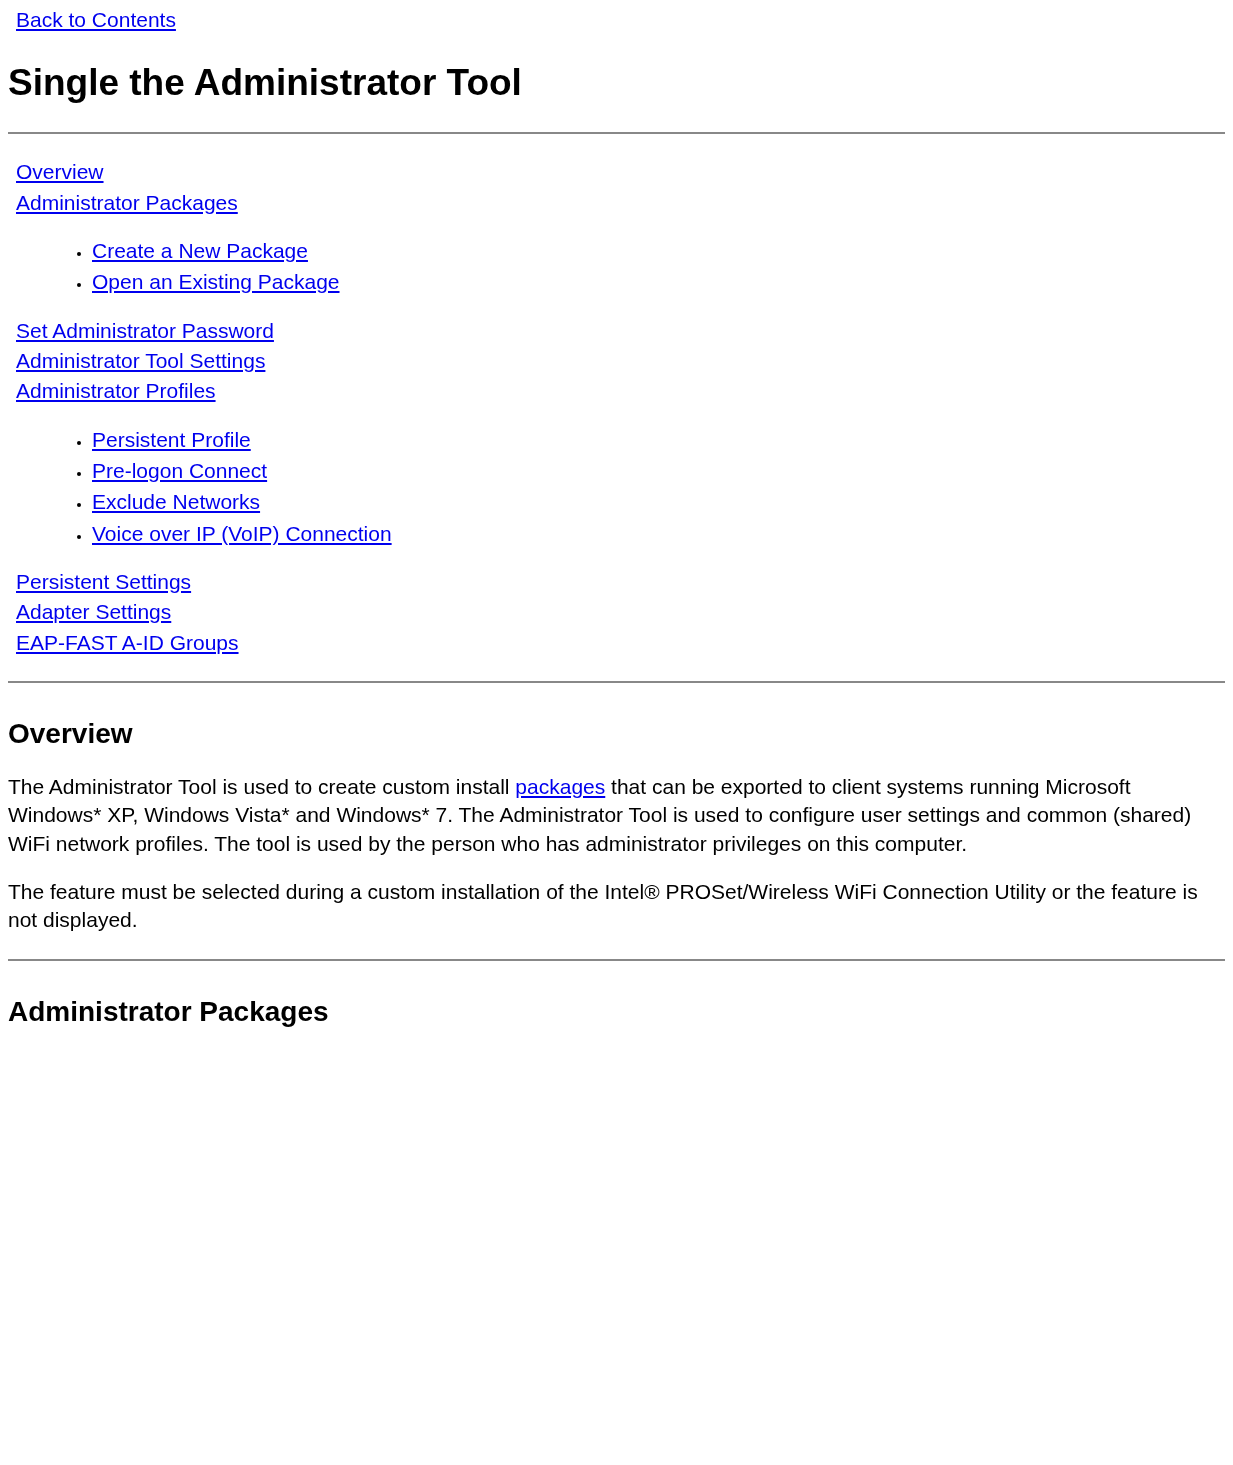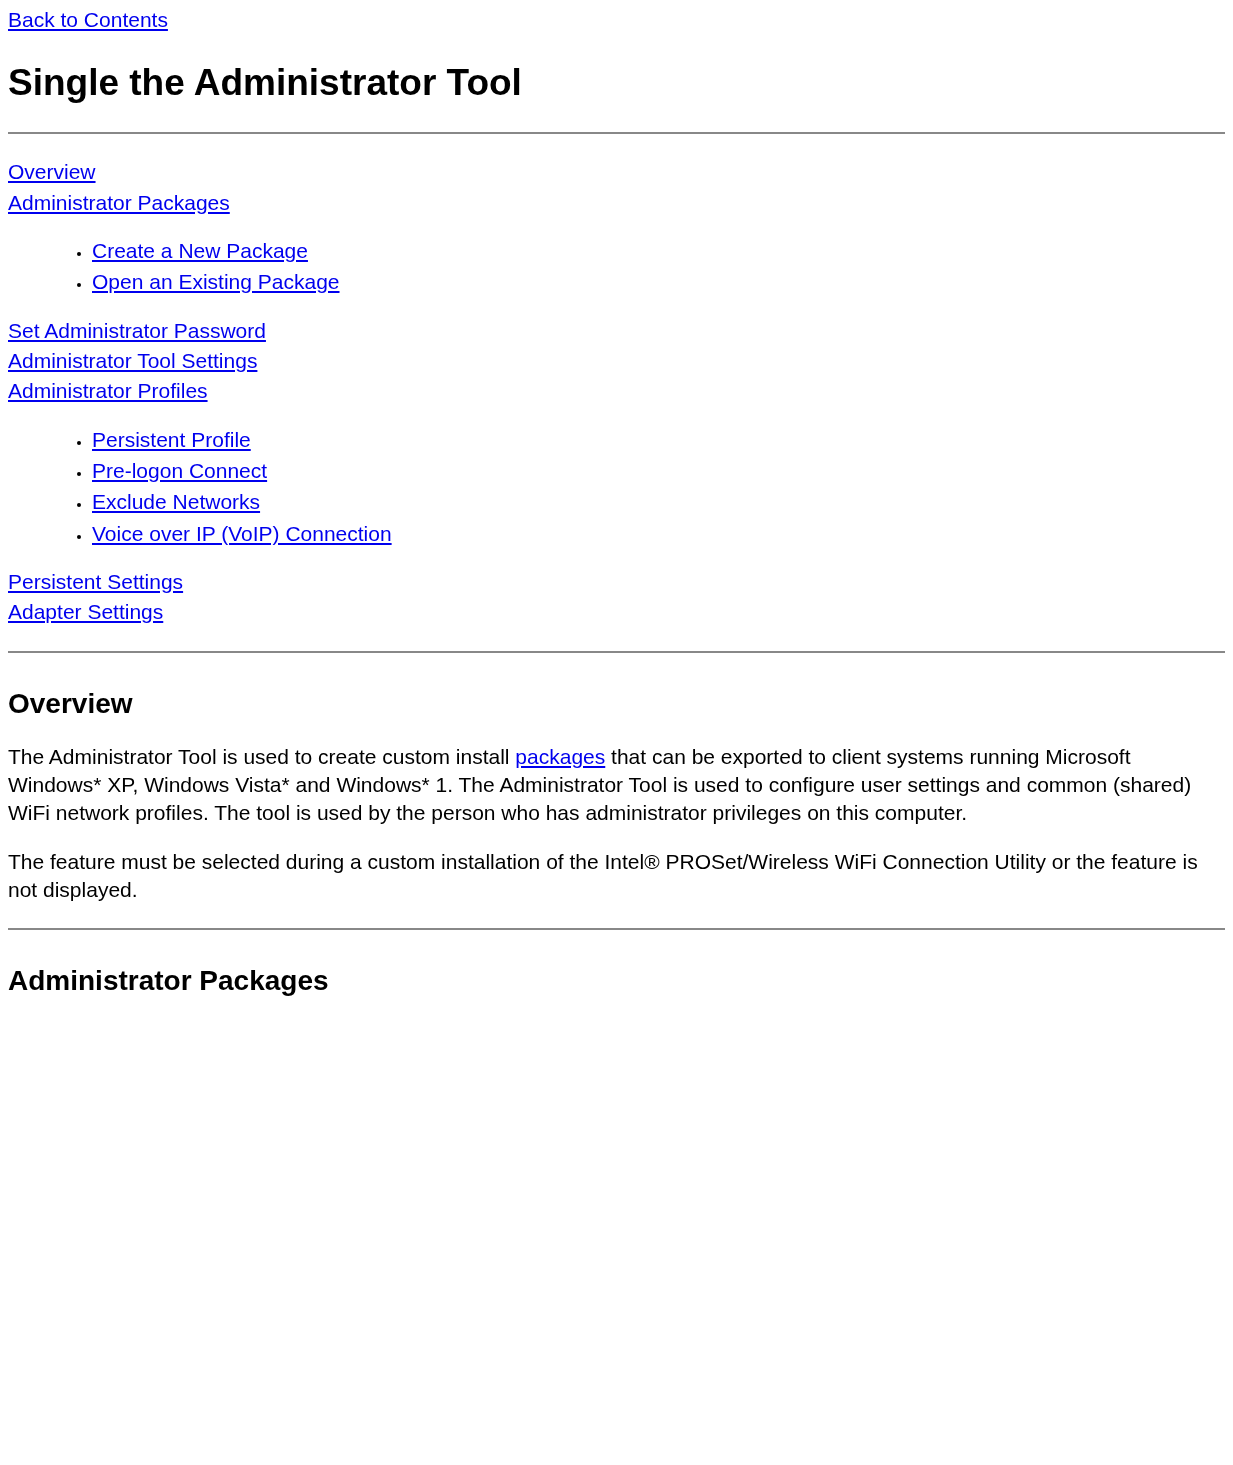--- a/index.html
+++ b/index.html
@@ -45,21 +45,21 @@
   li::marker {
     font-size: 14px;
   }
   .toc-block {
     margin: 16px 0;
   }
   .toc-block a {
     display: inline;
   }
   .toc-line {
-    margin: 2px 0;
+    margin: 2px 8px;
   }
 </style>
 </head>
 <body>
 
 <div class="toc-line">
   <a href="#">Back to Contents</a>
 </div>
 
 <h1>Single the Administrator Tool</h1>
@@ -85,27 +85,28 @@
 <ul>
   <li><a href="#">Persistent Profile </a></li>
   <li><a href="#">Pre-logon Connect</a></li>
   <li><a href="#">Exclude Networks</a></li>
   <li><a href="#">Voice over IP (VoIP) Connection</a></li>
 </ul>
 
 <div class="toc-block">
   <div class="toc-line"><a href="#">Persistent Settings</a></div>
   <div class="toc-line"><a href="#">Adapter Settings</a></div>
+  <div class="toc-line"><a href="#">EAP-FAST A-ID Groups</a></div>
 </div>
 
 <hr>
 
 <h2>Overview</h2>
 
 <p>
-  <span>The Administrator Tool is used to create custom install </span><a href="#">packages</a><span> that can be exported to client systems running Microsoft Windows* XP, Windows Vista* and Windows* 1. The Administrator Tool is used to configure user settings and common (shared) WiFi network profiles. The tool is used by the person who has administrator privileges on this computer.</span>
+  <span>The Administrator Tool is used to create custom install </span><a href="#">packages</a><span> that can be exported to client systems running Microsoft Windows* XP, Windows Vista* and Windows* 7. The Administrator Tool is used to configure user settings and common (shared) WiFi network profiles. The tool is used by the person who has administrator privileges on this computer.</span>
 </p>
 
 <p>The feature must be selected during a custom installation of the Intel® PROSet/Wireless WiFi Connection Utility or the feature is not displayed.</p>
 
 <hr>
 
 <h2>Administrator Packages</h2>
 
 </body></html>

